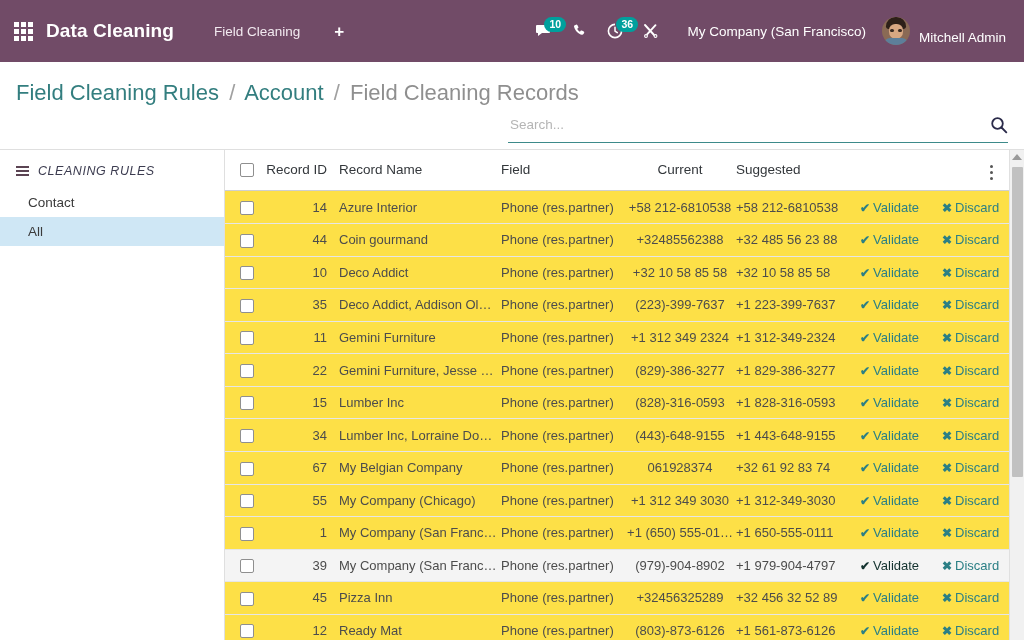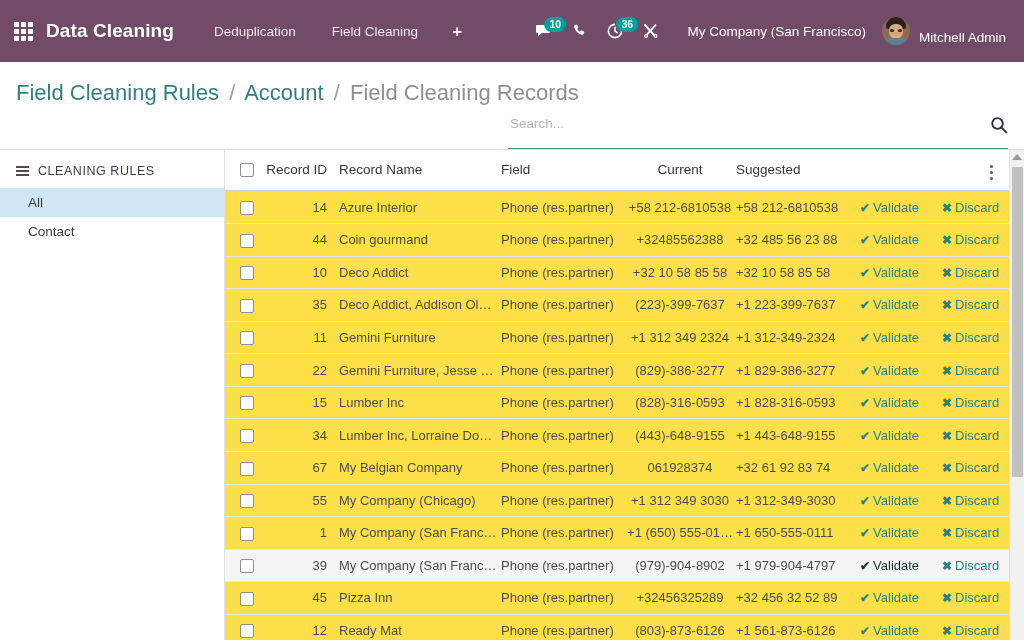--- a/index.html
+++ b/index.html
@@ -76,22 +76,22 @@
     font-size: 22px; white-space: nowrap;
   }
   .bc-link { color: #337e7f; }
   .bc-sep { color: #a0a0a0; padding: 0 4px; }
   .bc-active { color: #8f8f8f; }
 
   .search-wrap {
     position: absolute; left: 508px; top: 54px; width: 500px;
   }
   .search-row {
-    display: flex; align-items: flex-start;
-    border-bottom: 1px solid #3d8a8a; padding-bottom: 14px;
+    display: flex; align-items: center;
+    border-bottom: 1px solid #3d8a8a; padding-bottom: 8px;
   }
   .search-input {
     flex: 1; border: none; outline: none;
     font-size: 13.5px; font-family: "Liberation Sans", sans-serif;
     color: #4c4c4c; background: transparent; padding: 0 0 1px 2px;
   }
   .search-input::placeholder { color: #b5b5b5; }
   .search-magnifier { width: 18px; height: 18px; color: #2b2b4a; }
 
   .facets-row {
@@ -117,20 +117,21 @@
   .sidebar {
     width: 225px; background: #ffffff;
     border-right: 1px solid #dfdfdf;
     padding-top: 14px; flex-shrink: 0;
   }
   .side-header {
     display: flex; align-items: center;
     padding: 0 0 10px 16px;
     font-size: 12.5px; color: #3c3c50;
     letter-spacing: .55px;
+    font-style: italic;
   }
   .side-header .bars { margin-right: 9px; display: inline-block; width: 13px; }
   .side-header .bars i { display: block; height: 1.6px; background: #5b4453; margin: 2.4px 0; }
   .side-item {
     padding: 7px 0 7px 28px; font-size: 13.5px; color: #3b3b3b;
   }
   .side-item.active { background: #cfe7f5; }
 
   
   .table-area { flex: 1; overflow: hidden; position: relative; background: #fde047; }
@@ -199,21 +200,20 @@
         <i></i>
         <i></i>
         <i></i>
         <i></i>
         <i></i>
         <i></i>
         <i></i>
     </span>
   </div>
   <div class="brand">Data Cleaning</div>
-  <div class="menu-item">Deduplication</div>
   <div class="menu-item">Field Cleaning</div>
   <div class="menu-plus">+</div>
 
   <div class="sys-right">
     <div class="sys-icon">
       <svg width="17" height="16" viewBox="0 0 17 16">
         <path d="M1 1h12a1 1 0 0 1 1 1v6a1 1 0 0 1-1 1H6l-4 3V9H1a1 1 0 0 1-1-1V2a1 1 0 0 1 1-1z" fill="#ffffff" transform="translate(1,1)"></path>
       </svg>
       <span class="badge">10</span>
     </div>
@@ -294,25 +294,25 @@
 
   <div class="sidebar">
     <div class="side-header">
       <span class="bars">
           <i></i>
           <i></i>
           <i></i>
         </span>
       <span>CLEANING RULES</span>
     </div>
+    <div class="side-item">
+      <span>Contact</span>
+    </div>
     <div class="side-item active">
       <span>All</span>
-    </div>
-    <div class="side-item">
-      <span>Contact</span>
     </div>
   </div>
 
   <div class="table-area">
     <table>
       <thead>
         <tr>
           <th class="c-check">
             <span class="cb"></span>
           </th>

